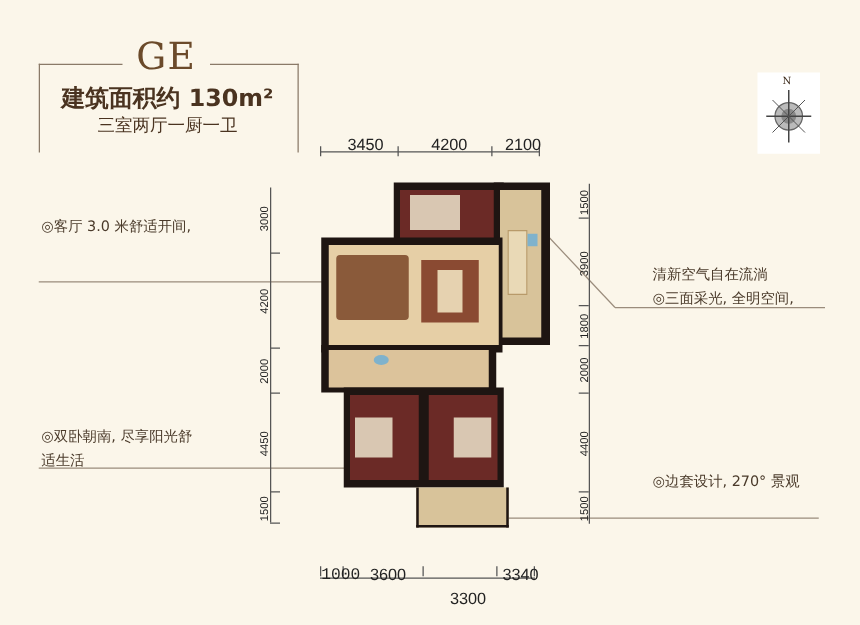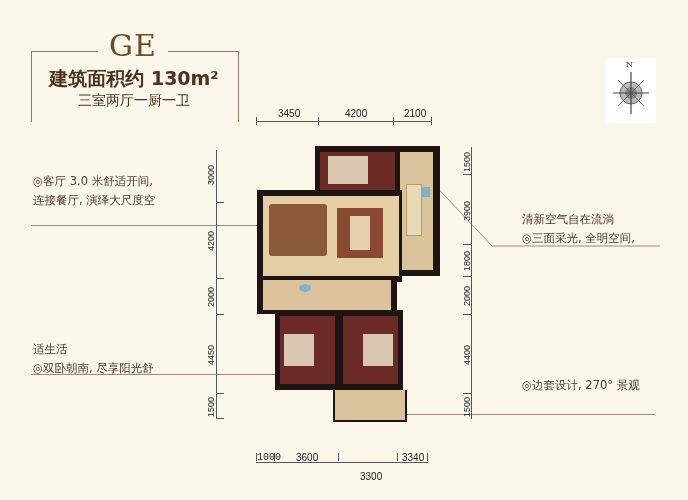--- a/index.html
+++ b/index.html
@@ -6,21 +6,21 @@
   body{width:688px;height:500px;background:#fbf6ea;position:relative;overflow:hidden;font-family:"DejaVu Sans","Liberation Sans",sans-serif;color:#3c2a1a;}
   .abs{position:absolute;}
   .title-box{left:31px;top:51px;width:206px;height:70px;border-left:1px solid #8a7a68;border-top:1px solid #8a7a68;border-right:1px solid #8a7a68;}
   .title-gap{left:98px;top:40px;width:70px;height:20px;background:#fbf6ea;}
   .code{left:98px;top:28px;width:70px;text-align:center;font-family:"DejaVu Serif","Liberation Serif",serif;font-size:30px;color:#6b4a2a;letter-spacing:1px;}
   .area{left:31px;top:66px;width:206px;text-align:center;font-size:19px;font-weight:bold;color:#4a3320;}
   .layout{left:31px;top:92px;width:206px;text-align:center;font-size:14px;color:#4a3320;}
   .note{font-size:11.5px;line-height:19px;color:#4a3a2a;}
   .hline{height:1px;background:#9a8c7c;}
   .vline{width:1px;background:#9a8c7c;}
-  .dim{font-size:10px;color:#222;font-family:"Liberation Sans",sans-serif;}
+  .dim{font-size:13px;color:#222;font-family:"Liberation Sans",sans-serif;}
   .vdim{font-size:9px;color:#222;transform:rotate(-90deg);transform-origin:center;font-family:"Liberation Sans",sans-serif;width:30px;text-align:center;}
   .tick{width:1px;height:8px;background:#555;}
   .htick{height:1px;width:8px;background:#555;}
   .compass{left:606px;top:58px;width:50px;height:65px;background:#fff;}
   .wall{background:#1e1512;}
 </style>
 </head>
 <body>
 
 <div class="abs title-box"></div>
@@ -36,27 +36,26 @@
     <circle cx="20" cy="23" r="6" fill="#888"></circle>
     <line x1="20" y1="2" x2="20" y2="44" stroke="#444" stroke-width="1.2"></line>
     <line x1="2" y1="23" x2="38" y2="23" stroke="#444" stroke-width="1.2"></line>
     <line x1="7" y1="10" x2="33" y2="36" stroke="#555" stroke-width="0.8"></line>
     <line x1="33" y1="10" x2="7" y2="36" stroke="#555" stroke-width="0.8"></line>
   </svg>
 </div>
 
 <div class="abs note" style="left:33px;top:172px;">
   <div>◎客厅 3.0 米舒适开间,</div>
-  <div>连接餐厅, 演绎大尺度空</div>
 </div>
 <div class="abs hline" style="left:31px;top:225px;width:235px;"></div>
 
 <div class="abs note" style="left:33px;top:340px;">
+  <div>◎双卧朝南, 尽享阳光舒</div>
   <div>适生活</div>
-  <div>◎双卧朝南, 尽享阳光舒</div>
 </div>
 <div class="abs hline" style="left:31px;top:374px;width:245px;"></div>
 
 <div class="abs note" style="left:522px;top:210px;">
   <div>清新空气自在流淌</div>
   <div>◎三面采光, 全明空间,</div>
 </div>
 <svg class="abs" style="left:430px;top:180px;" width="230" height="70">
   <line x1="0" y1="0" x2="62" y2="66" stroke="#9a8c7c" stroke-width="1"></line>
   <line x1="62" y1="66" x2="230" y2="66" stroke="#9a8c7c" stroke-width="1"></line>

